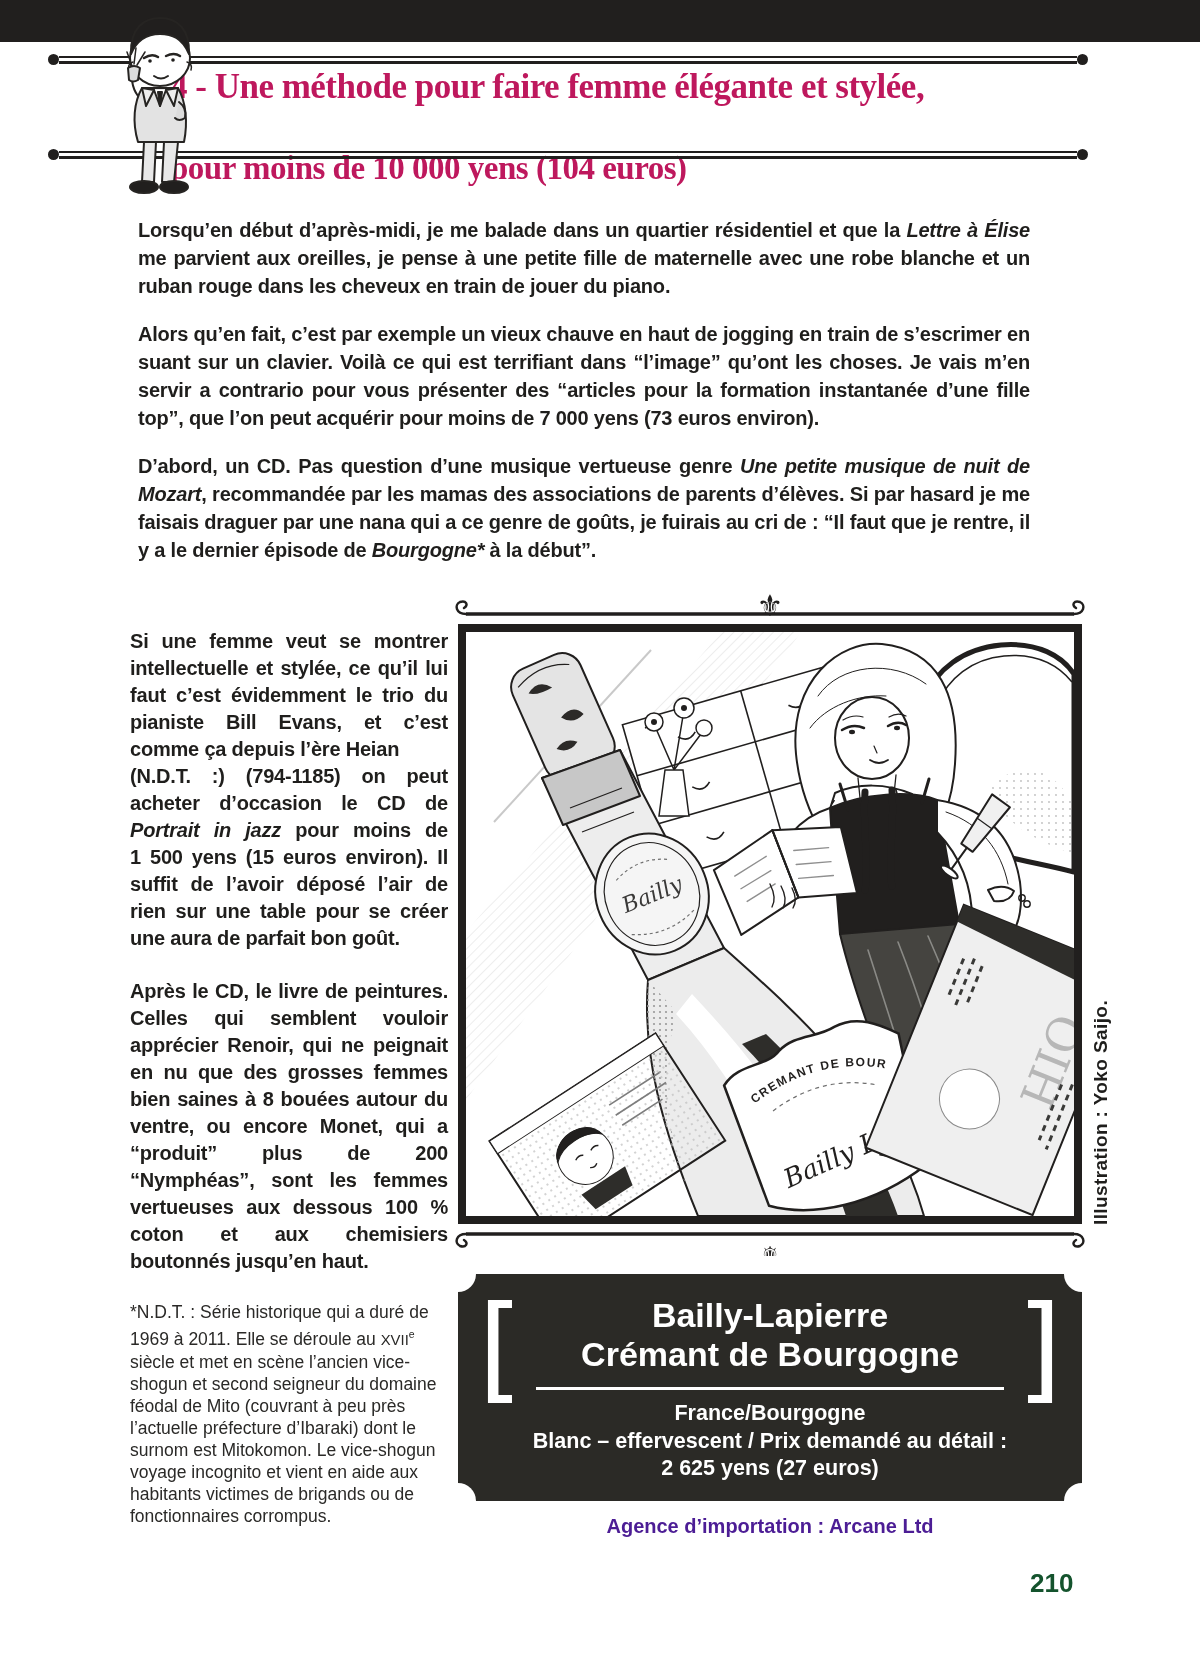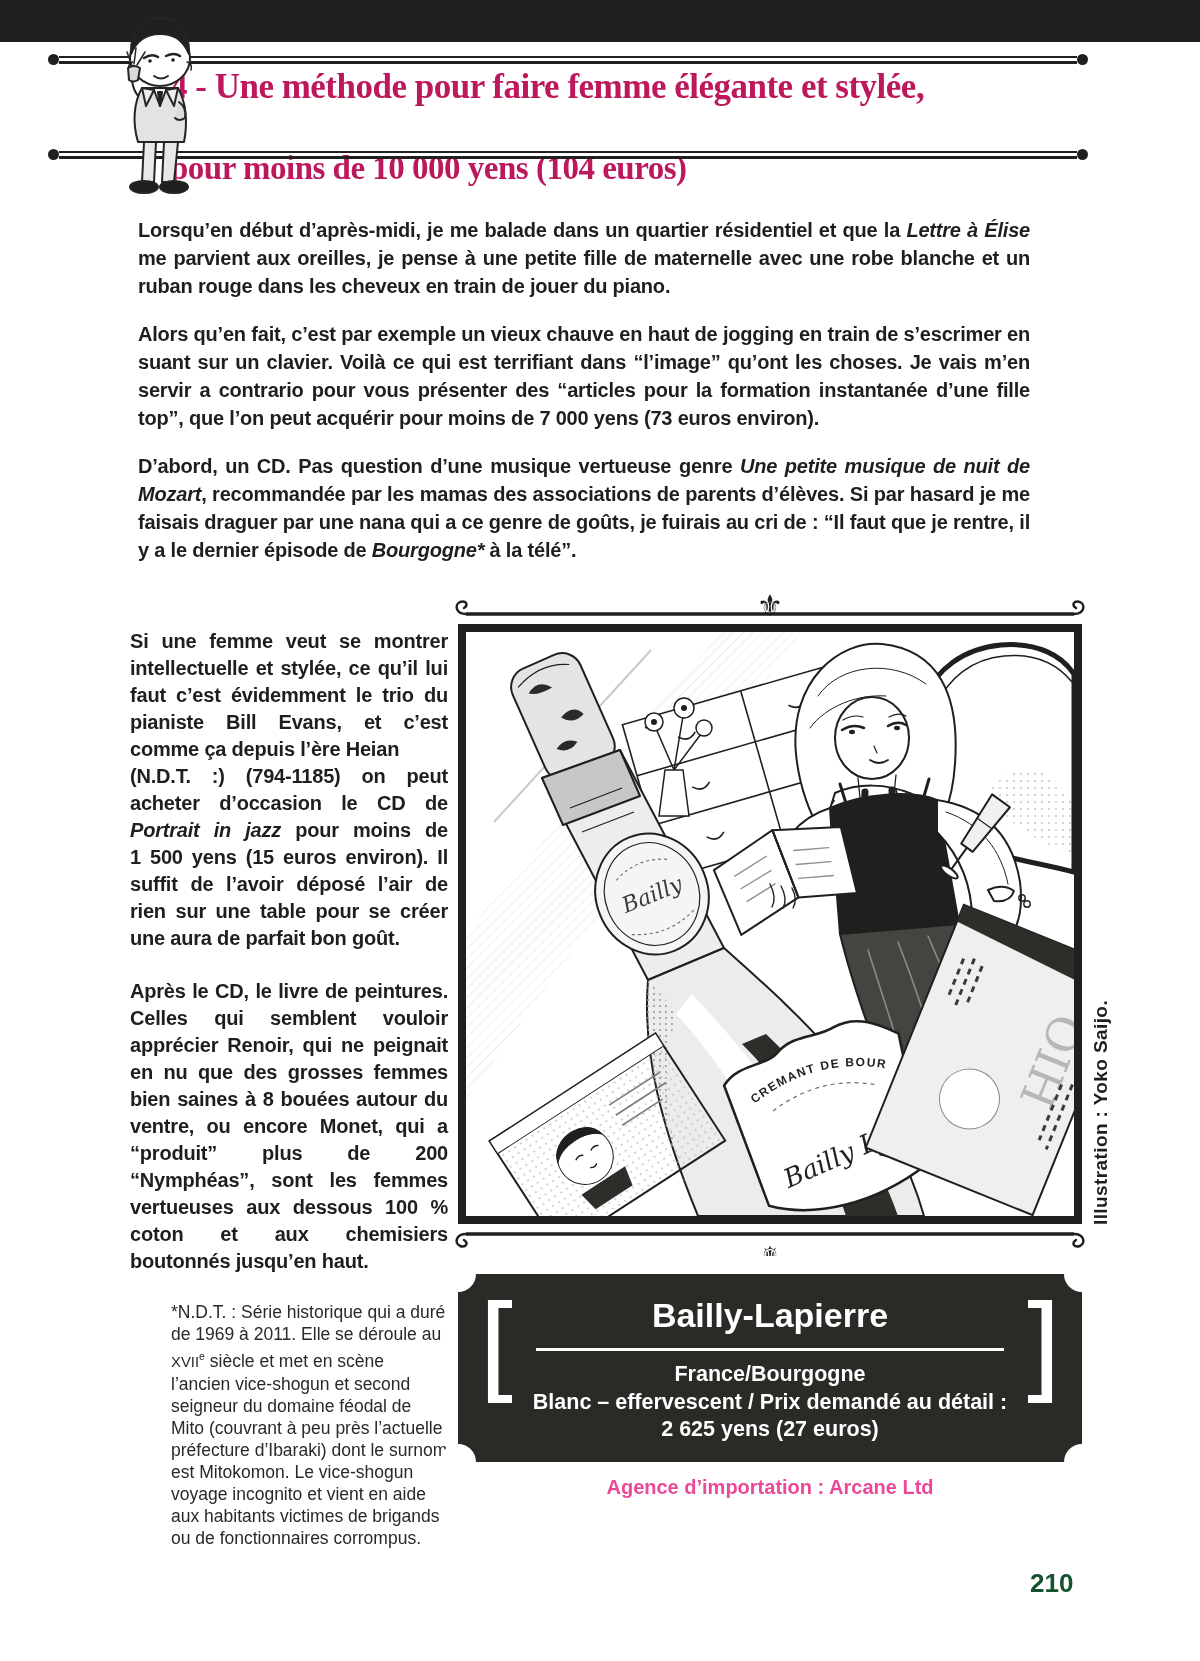--- a/index.html
+++ b/index.html
@@ -31,21 +31,21 @@
   .bodycopy { position:absolute; left:130px; top:216px; width:892px;margin-left:8px; }
   .bodycopy p, .leftcol p {
     margin:0 0 20px 0; text-align:justify; font-weight:700;
     font-size:20px; line-height:28px; letter-spacing:-0.2px; color:#1f1e1c;
     hyphens:auto;
   }
   .leftcol { position:absolute; left:130px; top:628px; width:318px; }
   .leftcol p { line-height:27px; margin-bottom:26px; }
   .footnote {
     font-weight:400; font-size:17.5px; line-height:22px; color:#2a2927;
-    text-align:left; margin-top:2px; hyphens:auto;margin-left:41px;
+    text-align:left; margin-top:2px; hyphens:auto;
   }
 
   
   .rightcol { position:absolute; left:458px; top:592px; width:624px; }
   .ornament { display:block; width:640px; height:30px; margin-left:-8px; }
   .frame { border:8px solid #211f1e; height:600px; margin-top:2px; background:#fff; }
   .frame svg { display:block; width:100%; height:100%; }
   .infobox {
     position:relative; margin-top:18px; background:#2b2a26; border-radius:5px;
     color:#fff; text-align:center; padding:22px 70px 18px 70px;
@@ -54,21 +54,21 @@
   .notch.tl { left:-18px; top:-18px; } .notch.tr { right:-18px; top:-18px; }
   .notch.bl { left:-18px; bottom:-18px; } .notch.br { right:-18px; bottom:-18px; }
   .bracket {
     position:absolute; top:16px; font-size:116px; line-height:1; color:#fff;
     font-family:"DejaVu Sans", sans-serif; font-weight:400;
   }
   .bracket.left { left:20px; } .bracket.right { right:20px; }
   .box-name { font-size:34px; line-height:39px; font-weight:700; }
   .box-rule { width:468px; height:3px; background:#fff; margin:13px auto 10px auto; }
   .box-info { font-size:21.5px; line-height:27.5px; font-weight:700; }
-  .agency { text-align:center; margin-top:14px; font-size:20px; font-weight:700; color:#ec4899; }
+  .agency { text-align:center; margin-top:14px; font-size:20px; font-weight:700; color:#4c1d95; }
 
   .credit {
     position:absolute; left:1090px; top:940px; height:285px;
     writing-mode:vertical-rl; transform:rotate(180deg);
     font-size:19px; font-weight:700; letter-spacing:0.4px; white-space:nowrap; color:#1f1e1c;
   }
   .pagenum { position:absolute; left:1030px; top:1568px; font-size:26px; font-weight:700; color:#14532d; }
 </style>
 </head>
 <body>
@@ -123,21 +123,21 @@
     <path d="M60 132 L72 132 L70 172 L58 172 Z" fill="#e8e8e8"></path>
     <path d="M80 132 L94 132 L90 172 L78 172 Z" fill="#e8e8e8"></path>
     <ellipse cx="60" cy="177" rx="14" ry="6" fill="#211f1e"></ellipse>
     <ellipse cx="90" cy="177" rx="14" ry="6" fill="#211f1e"></ellipse>
   </g>
 </svg>
 
 <div class="bodycopy">
   <p><span>Lorsqu’en début d’après-midi, je me balade dans un quartier résidentiel et que la </span><em>Lettre à Élise</em><span> me parvient aux oreilles, je pense à une petite fille de maternelle avec une robe blanche et un ruban rouge dans les cheveux en train de jouer du piano.</span></p>
   <p><span>Alors qu’en fait, c’est par exemple un vieux chauve en haut de jogging en train de s’escrimer en suant sur un clavier. Voilà ce qui est terrifiant dans “l’image” qu’ont les choses. Je vais m’en servir a contrario pour vous présenter des “articles pour la formation instantanée d’une fille top”, que l’on peut acquérir pour moins de 7&nbsp;000 yens (73 euros environ).</span></p>
-  <p><span>D’abord, un CD. Pas question d’une musique vertueuse genre </span><em>Une petite musique de nuit de Mozart</em><span>, recommandée par les mamas des associations de parents d’élèves. Si par hasard je me faisais draguer par une nana qui a ce genre de goûts, je fuirais au cri de : “Il faut que je rentre, il y a le dernier épisode de </span><em>Bourgogne*</em><span> à la télé”.</span></p>
+  <p><span>D’abord, un CD. Pas question d’une musique vertueuse genre </span><em>Une petite musique de nuit de Mozart</em><span>, recommandée par les mamas des associations de parents d’élèves. Si par hasard je me faisais draguer par une nana qui a ce genre de goûts, je fuirais au cri de : “Il faut que je rentre, il y a le dernier épisode de </span><em>Bourgogne*</em><span> à la début”.</span></p>
 </div>
 
 <div class="leftcol">
   <p><span>Si une femme veut se montrer intellectuelle et stylée, ce qu’il lui faut c’est évidemment le trio du pianiste Bill Evans, et c’est comme ça depuis l’ère Heian</span><br><span>(N.D.T. :) (794-1185) on peut acheter d’occasion le CD de </span><em>Portrait in jazz</em><span> pour moins de 1&nbsp;500 yens (15 euros environ). Il suffit de l’avoir déposé l’air de rien sur une table pour se créer une aura de parfait bon goût.</span></p>
   <p><span>Après le CD, le livre de peintures. Celles qui semblent vouloir apprécier Renoir, qui ne peignait en nu que des grosses femmes bien saines à 8 bouées autour du ventre, ou encore Monet, qui a “produit” plus de 200 “Nymphéas”, sont les femmes vertueuses aux dessous 100&nbsp;% coton et aux chemisiers boutonnés jusqu’en haut.</span></p>
   <div class="footnote"><span>*N.D.T. : Série historique qui a duré de 1969 à 2011. Elle se déroule au </span><span class="sc">XVII</span><sup>e</sup><span> siècle et met en scène l’ancien vice-shogun et second seigneur du domaine féodal de Mito (couvrant à peu près l’actuelle préfecture d’Ibaraki) dont le surnom est Mitokomon. Le vice-shogun voyage incognito et vient en aide aux habitants victimes de brigands ou de fonctionnaires corrompus.</span></div>
 </div>
 
 <div class="rightcol">
 
@@ -307,20 +307,21 @@
   </svg>
 
   <div class="infobox">
     <span class="notch tl"></span>
     <span class="notch tr"></span>
     <span class="notch bl"></span>
     <span class="notch br"></span>
     <span class="bracket left">[</span>
     <span class="bracket right">]</span>
     <div class="box-name">Bailly-Lapierre</div>
+    <div class="box-name">Crémant de Bourgogne</div>
     <div class="box-rule"></div>
     <div class="box-info">France/Bourgogne</div>
     <div class="box-info">Blanc – effervescent / Prix demandé au détail :</div>
     <div class="box-info">2&nbsp;625 yens (27 euros)</div>
   </div>
 
   <div class="agency">Agence d’importation : Arcane Ltd</div>
 </div>
 
 <div class="credit">Illustration : Yoko Saijo.</div>

